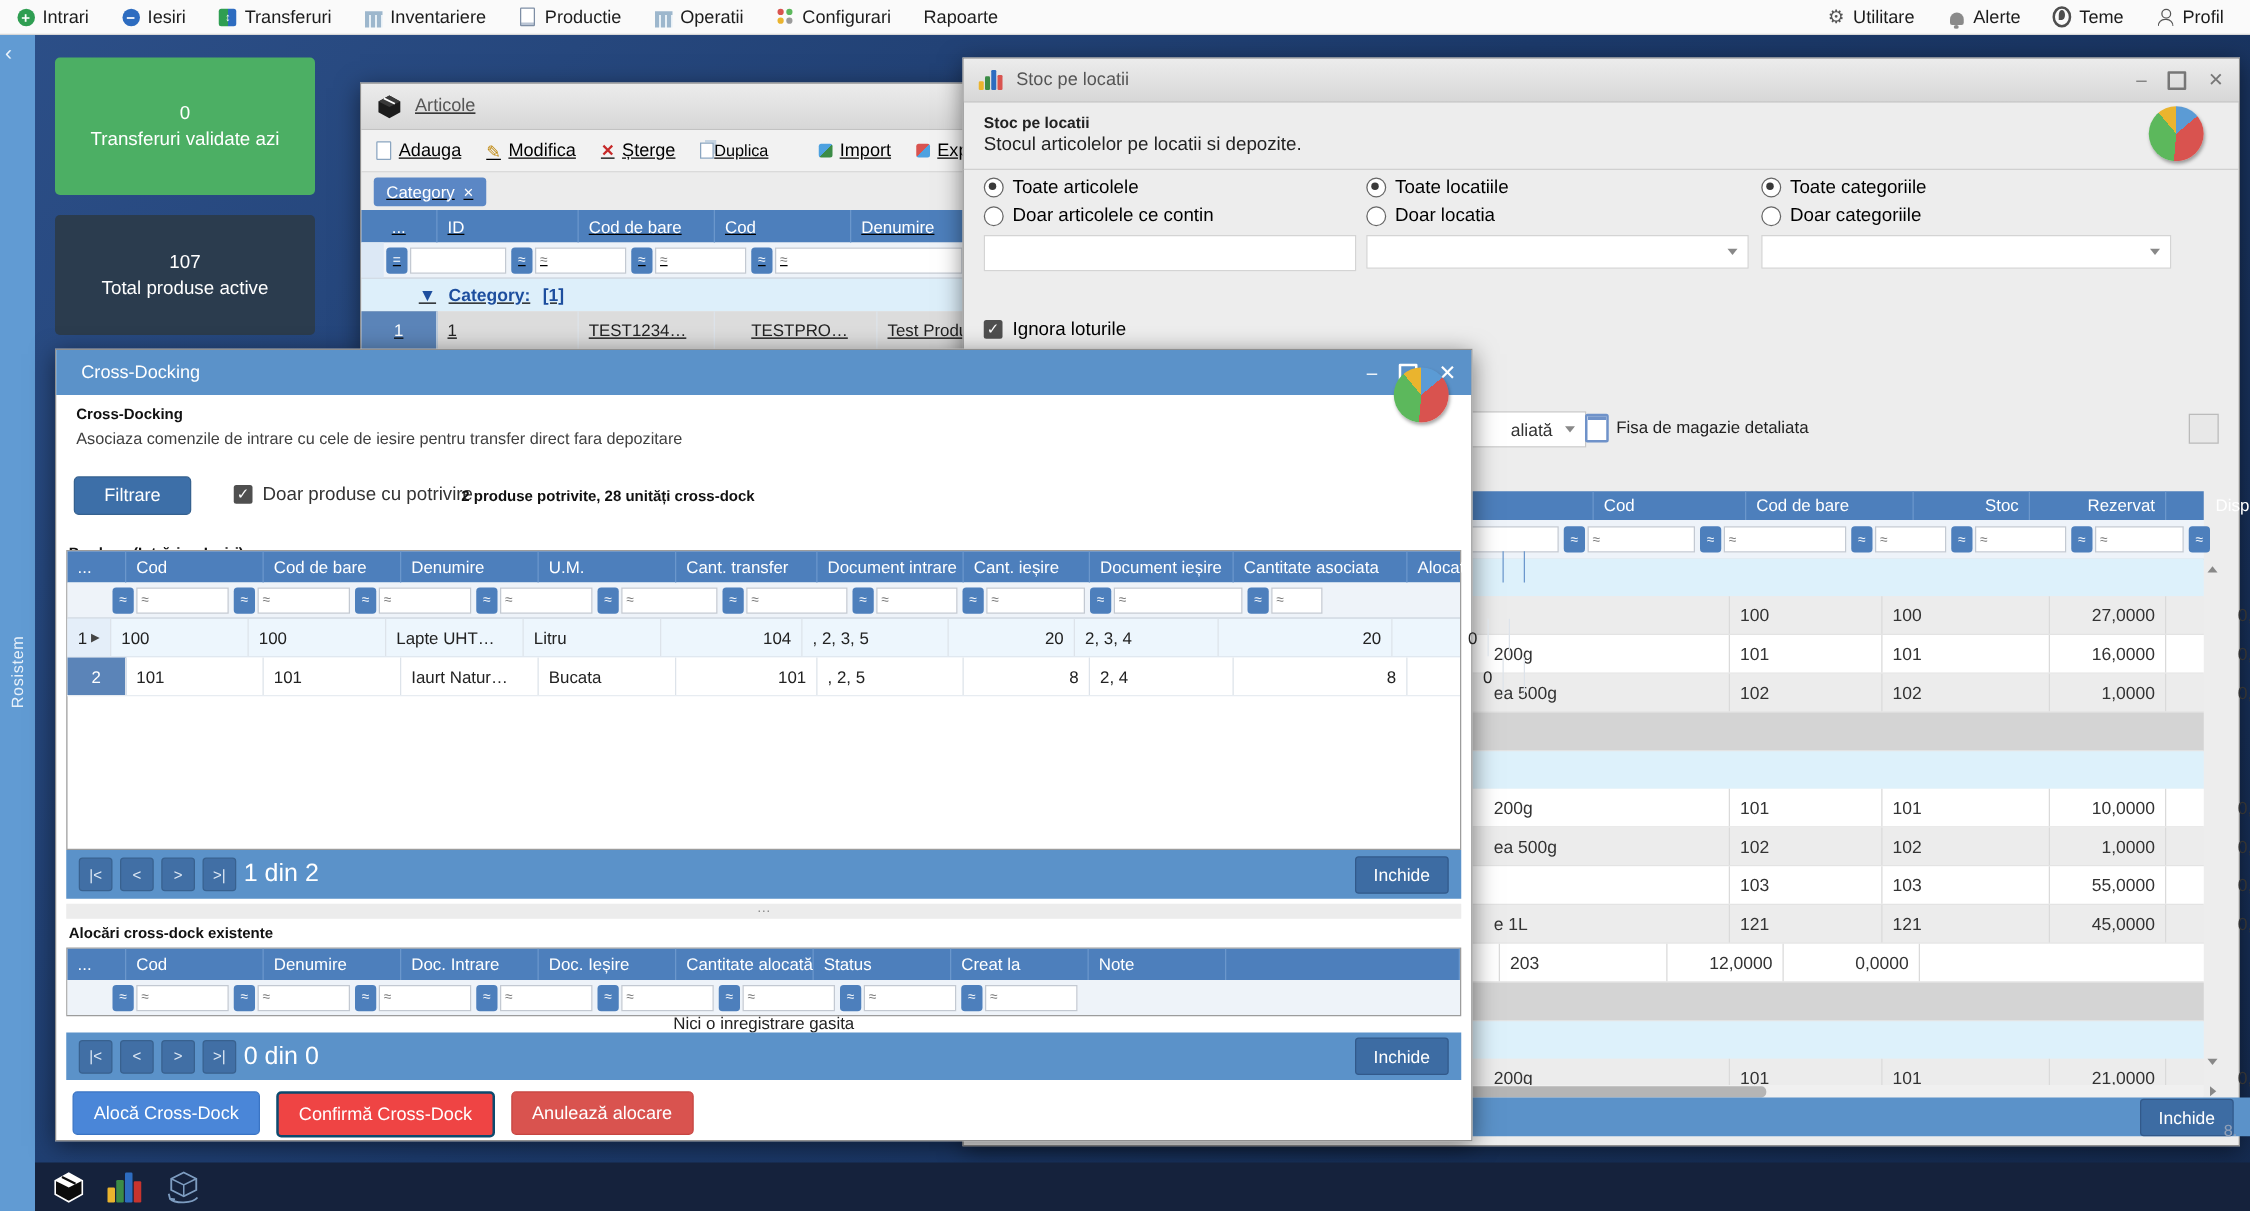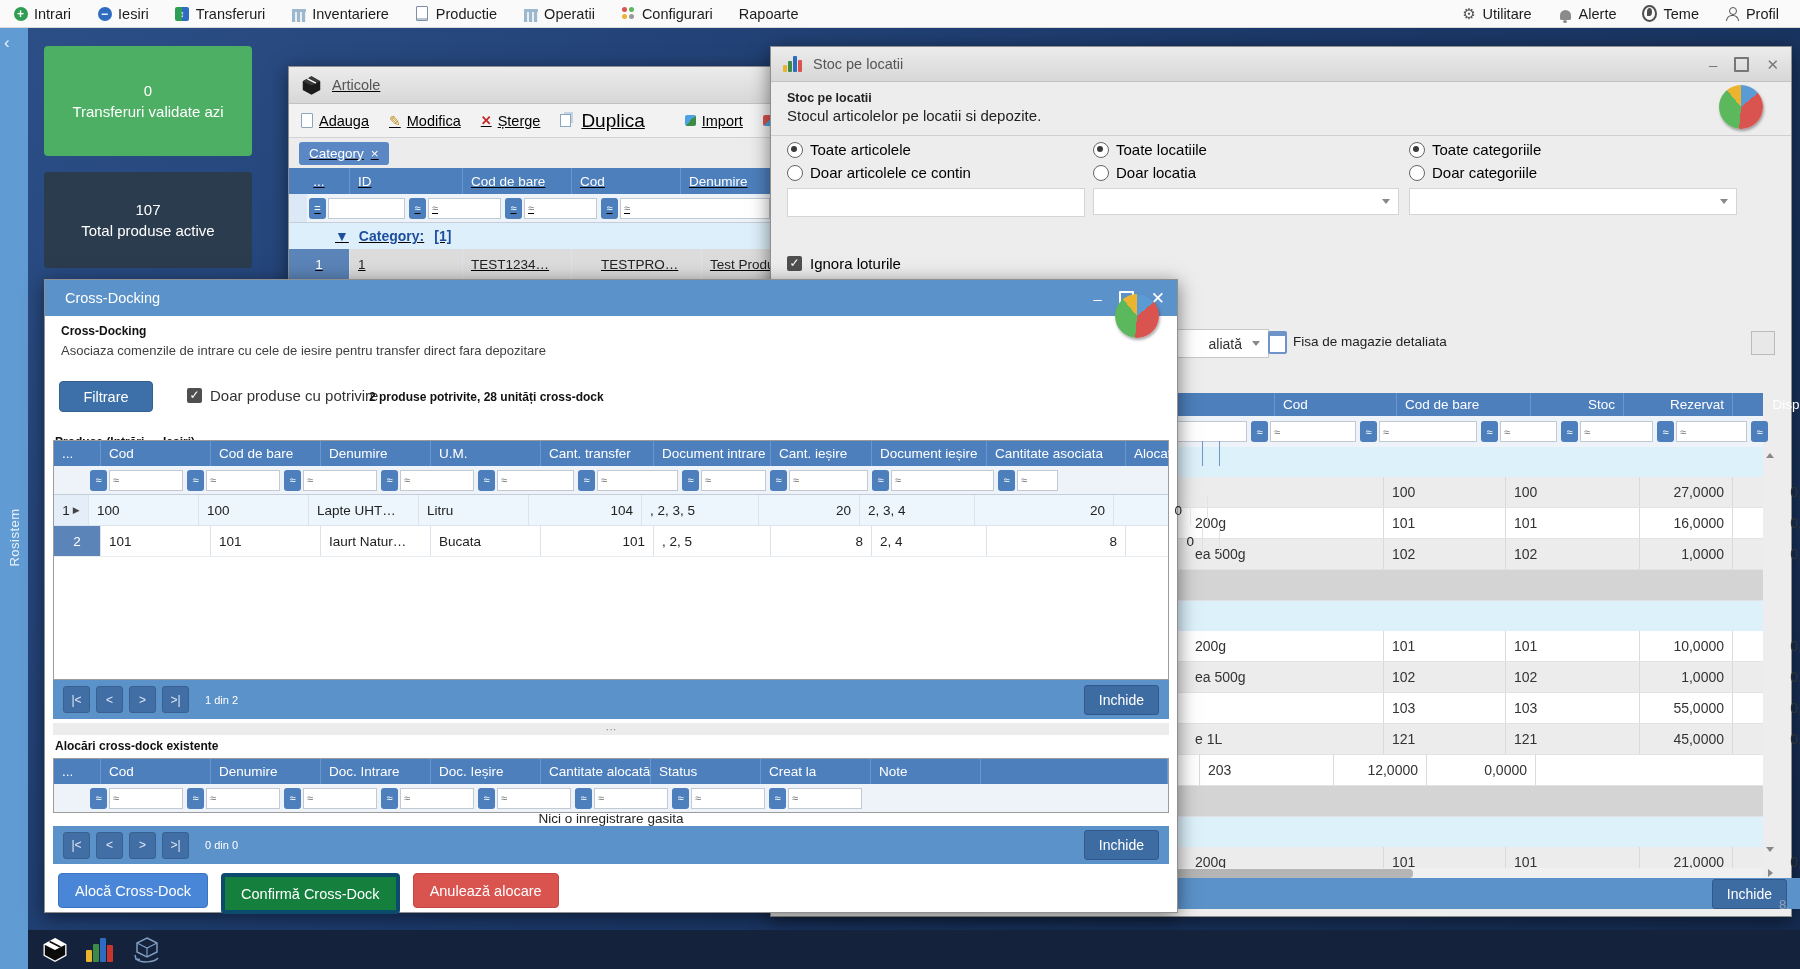--- a/index.html
+++ b/index.html
@@ -65,21 +65,21 @@
   .s0{width:282px;flex:none;} .s1{width:180px;flex:none;} .s2{width:105px;flex:none;} .s3{width:117px;flex:none;}
   .s4{width:76px;flex:none;} .s5{width:92px;flex:none;} .s6{width:90px;flex:none;} .s7{flex:1;}
   .srow{height:30px;display:flex;align-items:center;font-size:14px;color:#333;border-bottom:1px solid #e3e3e3;}
   .srow .dc{border-right:1px solid #dadada;}
   .srow.alt{background:#ececec;} .srow.white{background:#fff;}
   .srow.summary{background:#d4d4d4;} .srow.group{background:#ddf1fb;border-bottom:none;}
   
   .pagbar{background:#5b92c9;display:flex;align-items:center;gap:6px;padding:0 10px;}
   .navb{width:25px;height:25px;background:#416fa5;border:1px solid #38618f;border-radius:3px;color:#dfe9f5;
     font-size:12px;display:inline-flex;align-items:center;justify-content:center;}
-  .paglabel{color:#fff;font-size:11px;margin-left:10px;}
+  .paglabel{color:#fff;font-size:20px;}
   .closebtn{margin-left:auto;background:#3d6ca3;border:1px solid #32598a;border-radius:3px;color:#fff;
     font-size:14px;height:28px;padding:0 14px;display:inline-flex;align-items:center;}
   
   .radio{width:14px;height:14px;border-radius:50%;border:1.5px solid #666;display:inline-block;position:relative;flex:none;background:#fff;}
   .radio.sel:after{content:"";position:absolute;left:3px;top:3px;width:6px;height:6px;border-radius:50%;background:#3a3a3a;}
   .check{width:15px;height:15px;background:#4f4f4f;border-radius:2px;color:#fff;font-size:12px;line-height:15px;text-align:center;flex:none;}
   .pie{border-radius:50%;background:conic-gradient(#5b9bd5 0 50deg,#d9534f 50deg 185deg,#5cb85c 185deg 320deg,#eab42e 320deg 360deg);box-shadow:1px 2px 3px rgba(0,0,0,.35);}
   .btn{border-radius:4px;color:#fff;font-size:14.5px;display:inline-flex;align-items:center;justify-content:center;}
   .tri-down{width:0;height:0;border-left:4px solid transparent;border-right:4px solid transparent;border-top:5px solid #888;}
   .tri-up{width:0;height:0;border-left:4px solid transparent;border-right:4px solid transparent;border-bottom:5px solid #888;}
@@ -199,21 +199,21 @@
         <span>Adauga</span>
       </span>
     <span style="display:flex;align-items:center;gap:6px;font-size:14.5px;">
         <span style="color:#c08a12;font-size:14px;">✎</span>
         <span>Modifica</span>
       </span>
     <span style="display:flex;align-items:center;gap:6px;font-size:14.5px;">
         <span style="color:#c62828;font-weight:bold;font-size:13px;">✕</span>
         <span>Șterge</span>
       </span>
-    <span style="display:flex;align-items:center;gap:10px;font-size:19px;">
+    <span style="display:flex;align-items:center;gap:0;font-size:13px;">
         <span style="width:9px;height:11px;background:#fff;border:1.5px solid #8aa5c0;box-shadow:3px -3px 0 -1px #c5d4e2;"></span>
         <span>Duplica</span>
       </span>
     <span style="width:1px;height:20px;background:#cfcfcf;"></span>
     <span style="display:flex;align-items:center;gap:6px;font-size:14.5px;">
         <span style="width:11px;height:11px;border-radius:2px;background:linear-gradient(135deg,#4da1e0 50%,#3c8c46 50%);"></span>
         <span>Import</span>
       </span>
     <span style="display:flex;align-items:center;gap:6px;font-size:14.5px;">
         <span style="width:11px;height:11px;border-radius:2px;background:linear-gradient(135deg,#d9534f 50%,#4da1e0 50%);"></span>
@@ -650,21 +650,21 @@
     <span class="navb">|&lt;</span>
     <span class="navb">&lt;</span>
     <span class="navb">&gt;</span>
     <span class="navb">&gt;|</span>
     <span class="paglabel">0 din 0</span>
     <span class="closebtn">Inchide</span>
   </div>
 
   <div class="abs" style="left:13px;top:593px;display:flex;gap:13px;">
     <span class="btn" style="height:33px;padding:0 16px;background:#4a86d8;border:1px solid #3a74c4;">Alocă Cross-Dock</span>
-    <span class="btn" style="height:33px;padding:0 16px;background:#15803d;border:4px solid #0c4a6e;">Confirmă Cross-Dock</span>
+    <span class="btn" style="height:33px;padding:0 16px;background:#ef4444;border:2px solid #0c4a6e;">Confirmă Cross-Dock</span>
     <span class="btn" style="height:33px;padding:0 16px;background:#d9534f;border:1px solid #c64541;">Anulează alocare</span>
   </div>
 </div>
 
 <div id="taskbar" class="abs">
   <svg width="26" height="26" viewBox="0 0 24 24">
       <path d="M12 1.5 22 7v10l-10 5.5L2 17V7Z" fill="#0c0c0c" stroke="#fff" stroke-width="1.2"></path>
       <path d="M12 1.5 22 7l-10 5L2 7Z" fill="#fff"></path>
       <path d="m7 4.2 10 5" stroke="#0c0c0c" stroke-width="1.6"></path>
     </svg>

